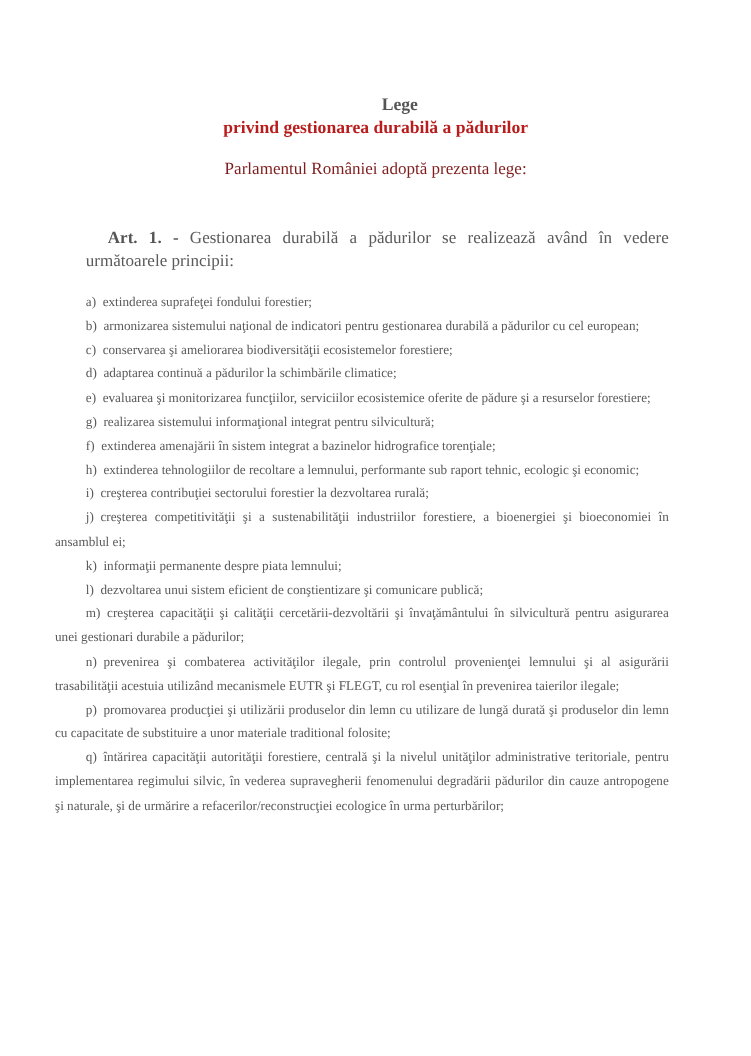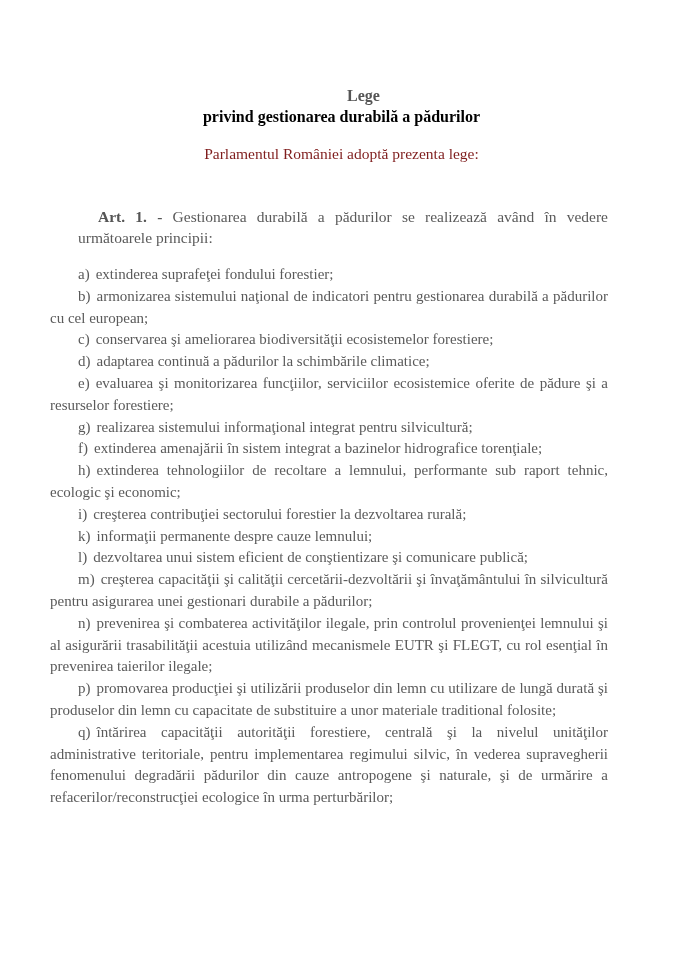--- a/index.html
+++ b/index.html
@@ -4,25 +4,25 @@
 <style>
   html, body { margin: 0; padding: 0; }
   body {
     width: 683px; height: 960px; background: #ffffff; overflow: hidden;
     font-family: "Liberation Serif", "DejaVu Serif", serif;
     color: #5a5a5a;
   }
   .page { position: relative; width: 683px; height: 960px; }
   .title-block { position: absolute; top: 86px; left: 0; width: 683px; text-align: center; }
   .law-label { font-weight: bold; font-size: 16px; line-height: 20px; color: #555; padding-left: 44px; }
-  .law-title { font-weight: bold; font-size: 16px; line-height: 22px; color: #000000; }
+  .law-title { font-weight: bold; font-size: 16px; line-height: 22px; color: #b91c1c; }
   .preamble { position: absolute; top: 145px; left: 0; width: 683px; text-align: center; font-size: 15.5px; color: #7f1d1d; }
   .article { position: absolute; top: 206px; left: 78px; width: 530px; font-size: 15.5px; line-height: 21px; text-align: justify; }
   .art-num { font-weight: bold; color: #555; margin-left: 20px; }
-  .list { position: absolute; top: 264px; left: 50px; width: 558px; font-size: 15px; line-height: 21.8px; }
+  .list { position: absolute; top: 264px; left: 50px; width: 558px; font-size: 12px; line-height: 21.8px; }
   .item { text-align: justify; text-indent: 28px; margin: 0; }
   .item .letter { margin-right: 6px; }
 </style>
 </head>
 <body>
 
 <div class="page">
   <div class="title-block">
     <div class="law-label">Lege</div>
     <div class="law-title">privind gestionarea durabilă a pădurilor</div>
@@ -37,20 +37,21 @@
   <div class="list" id="principles">
       <p class="item"><span class="letter">a)</span><span>extinderea suprafeţei fondului forestier;</span></p>
       <p class="item"><span class="letter">b)</span><span>armonizarea sistemului naţional de indicatori pentru gestionarea durabilă a pădurilor cu cel european;</span></p>
       <p class="item"><span class="letter">c)</span><span>conservarea şi ameliorarea biodiversităţii ecosistemelor forestiere;</span></p>
       <p class="item"><span class="letter">d)</span><span>adaptarea continuă a pădurilor la schimbările climatice;</span></p>
       <p class="item"><span class="letter">e)</span><span>evaluarea şi monitorizarea funcţiilor, serviciilor ecosistemice oferite de pădure şi a resurselor forestiere;</span></p>
       <p class="item"><span class="letter">g)</span><span>realizarea sistemului informaţional integrat pentru silvicultură;</span></p>
       <p class="item"><span class="letter">f)</span><span>extinderea amenajării în sistem integrat a bazinelor hidrografice torenţiale;</span></p>
       <p class="item"><span class="letter">h)</span><span>extinderea tehnologiilor de recoltare a lemnului, performante sub raport tehnic, ecologic şi economic;</span></p>
       <p class="item"><span class="letter">i)</span><span>creşterea contribuţiei sectorului forestier la dezvoltarea rurală;</span></p>
-      <p class="item"><span class="letter">k)</span><span>informaţii permanente despre cauze lemnului;</span></p>
+      <p class="item"><span class="letter">j)</span><span>creşterea competitivităţii şi a sustenabilităţii industriilor forestiere, a bioenergiei şi bioeconomiei în ansamblul ei;</span></p>
+      <p class="item"><span class="letter">k)</span><span>informaţii permanente despre piata lemnului;</span></p>
       <p class="item"><span class="letter">l)</span><span>dezvoltarea unui sistem eficient de conştientizare şi comunicare publică;</span></p>
       <p class="item"><span class="letter">m)</span><span>creşterea capacităţii şi calităţii cercetării-dezvoltării şi învaţământului în silvicultură pentru asigurarea unei gestionari durabile a pădurilor;</span></p>
       <p class="item"><span class="letter">n)</span><span>prevenirea şi combaterea activităţilor ilegale, prin controlul provenienţei lemnului şi al asigurării trasabilităţii acestuia utilizând mecanismele EUTR şi FLEGT, cu rol esenţial în prevenirea taierilor ilegale;</span></p>
       <p class="item"><span class="letter">p)</span><span>promovarea producţiei şi utilizării produselor din lemn cu utilizare de lungă durată şi produselor din lemn cu capacitate de substituire a unor materiale traditional folosite;</span></p>
       <p class="item"><span class="letter">q)</span><span>întărirea capacităţii autorităţii forestiere, centrală şi la nivelul unităţilor administrative teritoriale, pentru implementarea regimului silvic, în vederea supravegherii fenomenului degradării pădurilor din cauze antropogene şi naturale, şi de urmărire a refacerilor/reconstrucţiei ecologice în urma perturbărilor;</span></p>
     </div>
 </div>
 
 </body></html>

